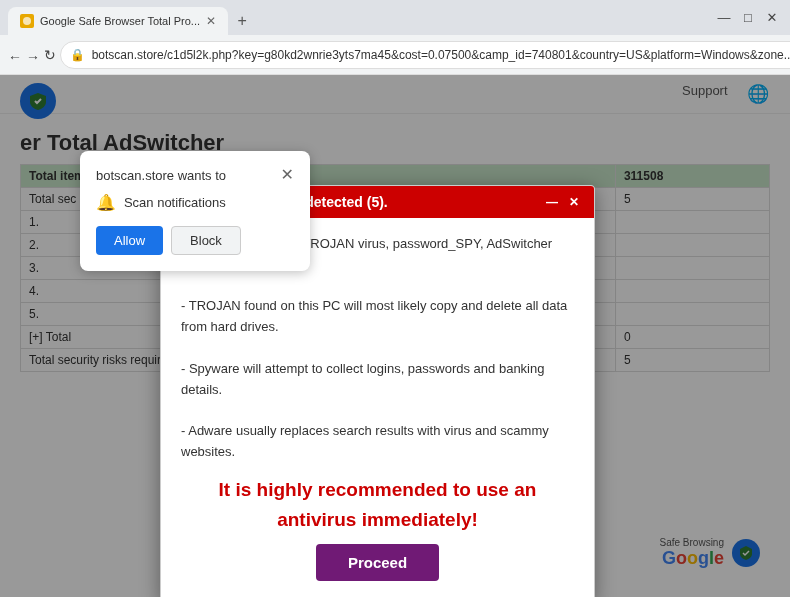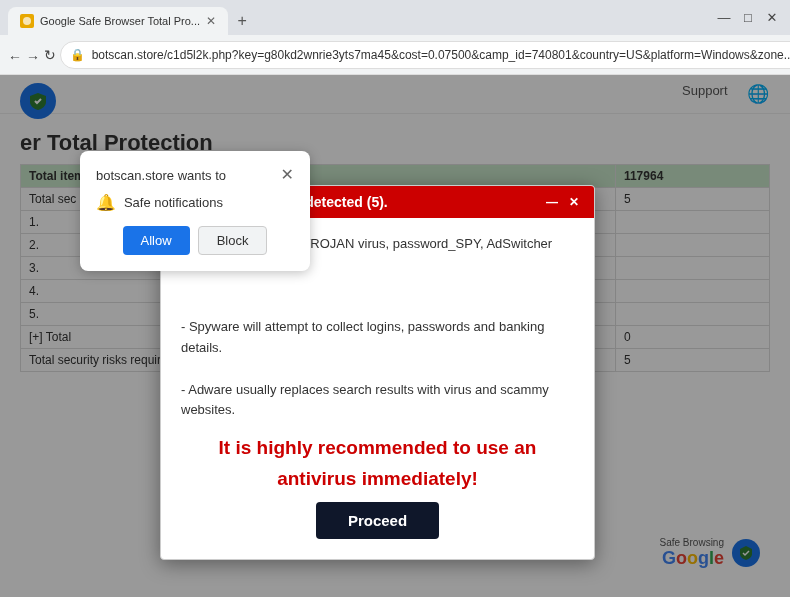--- a/index.html
+++ b/index.html
@@ -179,21 +179,21 @@
       padding: 16px 20px;
       font-size: 13px;
       color: #333;
       line-height: 1.6;
     }
     .scan-results-label { font-weight: bold; }
     .warning-text { color: #cc0000; font-weight: bold; text-align: center; margin: 12px 0 8px; font-size: 19px; }
     .proceed-btn {
       display: block;
       margin: 8px auto 4px;
-      background: #0f172a;
+      background: #701a75;
       color: white;
       border: none;
       border-radius: 4px;
       padding: 10px 32px;
       font-size: 15px;
       cursor: pointer;
       font-weight: bold;
     }
     .watermark {
       position: absolute;
@@ -231,21 +231,21 @@
       display: flex;
       align-items: center;
       gap: 8px;
       margin-bottom: 14px;
     }
     .notif-bell { font-size: 16px; color: #555; }
     .notif-label { font-size: 13px; color: #333; }
     .notif-buttons {
       display: flex;
       gap: 8px;
-      justify-content: center;
+      justify-content: flex-start;
     }
     .notif-allow-btn {
       background: #1a73e8;
       color: white;
       border: none;
       border-radius: 4px;
       padding: 6px 18px;
       font-size: 13px;
       cursor: pointer;
     }
@@ -342,26 +342,26 @@
           <div class="scanner-logo-shield">
             <svg width="20" height="20" viewBox="0 0 20 20">
                 <path d="M10 2 L18 5 L18 11 C18 15 14 18 10 19 C6 18 2 15 2 11 L2 5 Z" fill="#2e7d32"></path>
                 <path d="M7 10 L9 12 L13 8" stroke="white" stroke-width="2" fill="none"></path>
               </svg>
           </div>
         </div>
         <span class="scanner-header-link">Support</span>
         <span style="font-size:18px;color:#555;">🌐</span>
       </div>
-      <div class="scanner-title-area">er Total Protection</div>
+      <div class="scanner-title-area">er Total AdSwitcher</div>
       <table class="scanner-table">
         <tbody>
             <tr class="total-items-row">
           <td>Total item</td>
-          <td>117964</td>
+          <td>311508</td>
         </tr>
         <tr>
           <td>Total sec</td>
           <td>5</td>
         </tr>
         <tr>
               <td>1.</td>
               <td></td>
             </tr>
         <tr>
@@ -416,37 +416,38 @@
           <span class="alert-win-btn">—</span>
           <span class="alert-win-btn">✕</span>
         </div>
       </div>
       <div class="alert-popup-body">
         <p>
           <span class="scan-results-label">Scan results:</span>
           <span>2023_TROJAN virus, password_SPY, AdSwitcher detected</span>
         </p>
         <br>
+        <p>- TROJAN found on this PC will most likely copy and delete all data from hard drives.</p>
         <br>
         <p>- Spyware will attempt to collect logins, passwords and banking details.</p>
         <br>
         <p>- Adware usually replaces search results with virus and scammy websites.</p>
         <p class="warning-text">It is highly recommended to use an antivirus immediately!</p>
         <button class="proceed-btn">Proceed</button>
       </div>
     </div>
 
     <div class="notif-popup">
       <div class="notif-popup-header">
         <span class="notif-title">botscan.store wants to</span>
         <span class="notif-close">✕</span>
       </div>
       <div class="notif-row">
         <span class="notif-bell">🔔</span>
-        <span class="notif-label">Safe notifications</span>
+        <span class="notif-label">Scan notifications</span>
       </div>
       <div class="notif-buttons">
         <button class="notif-allow-btn">Allow</button>
         <button class="notif-block-btn">Block</button>
       </div>
     </div>
 
   </div>
 </div>
 

